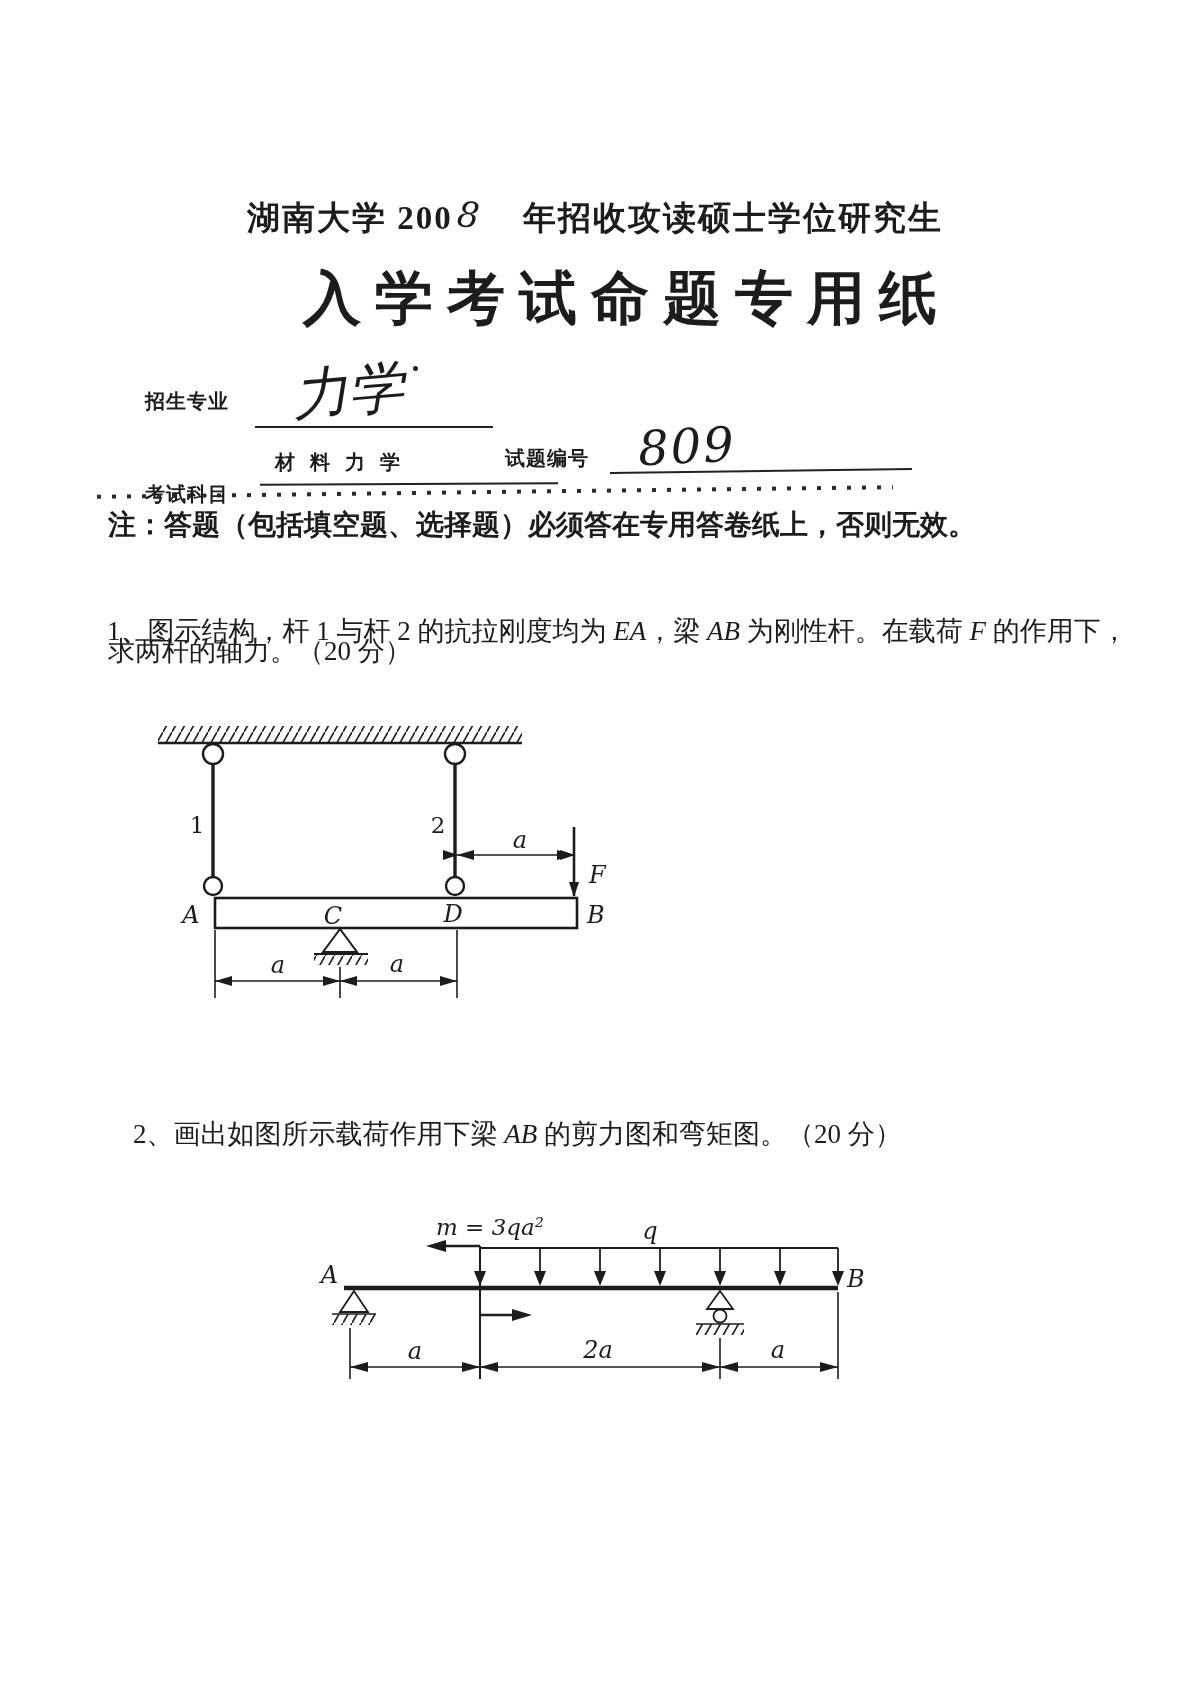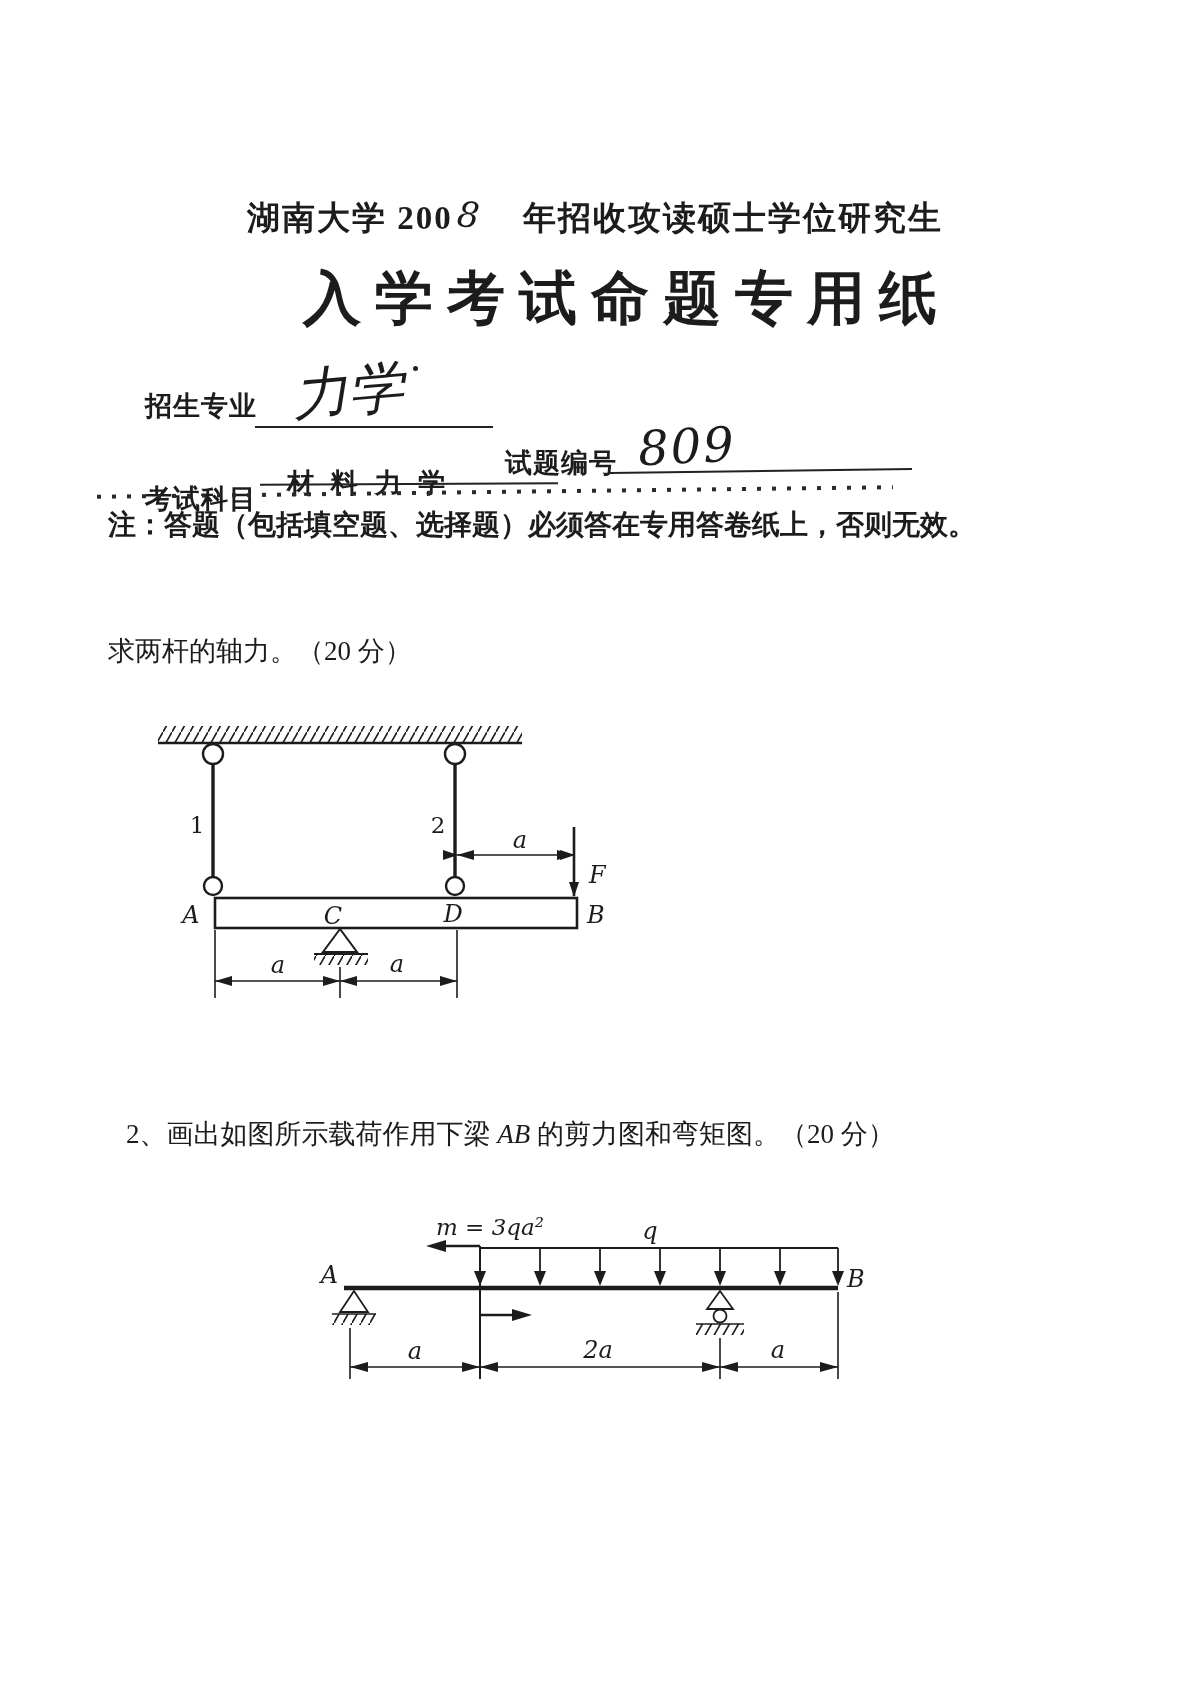--- a/index.html
+++ b/index.html
@@ -17,72 +17,75 @@
   }
   .year-digit{
     display:inline-block;font-weight:500;font-size:35px;
     transform:rotate(6deg) translateY(-2px);margin:0 42px 0 4px;
   }
   .main-title{
     top:260px;left:0;width:100%;text-align:center;
     font-size:58px;font-weight:700;letter-spacing:14px;white-space:nowrap;padding-left:32px;
   }
   .title-dot{top:366px;left:413px;width:5px;height:5px;background:#222;border-radius:50%;}
-  .form-label{font-size:27px;font-weight:600;letter-spacing:1px;white-space:nowrap;}
+  .form-label{font-size:20px;font-weight:600;letter-spacing:1px;white-space:nowrap;}
   .hand{
     font-family:"DejaVu Serif","Liberation Serif",serif;
     font-style:italic;font-weight:500;white-space:nowrap;
   }
   .hw-major{top:354px;left:292px;font-size:56px;transform:rotate(-5deg);}
   .hw-paperno{top:418px;left:638px;font-size:48px;transform:rotate(-3deg);letter-spacing:2px;}
   .uline{border-bottom:2.5px solid #222;height:0;}
   .u-major{top:426px;left:255px;width:238px;}
   .u-subject{top:483px;left:260px;width:298px;transform:rotate(-0.3deg);}
   .u-paperno{top:470px;left:610px;width:302px;transform:rotate(-0.8deg);}
   .dotted-line{
     top:490px;left:97px;width:796px;height:4px;
     background:repeating-linear-gradient(90deg,#2a2a2a 0 4px,transparent 4px 15px);
     transform:rotate(-0.7deg);
   }
   .note-line{top:506px;left:108px;font-size:28px;white-space:nowrap;font-weight:bold;}
   .q-text{font-size:27px;white-space:nowrap;}
   .q1-l1{top:613px;left:107px;}
   .q1-l2{top:633px;left:108px;}
-  .q2-l1{top:1116px;left:126px;}
+  .q2-l1{top:1116px;left:133px;}
   svg text{fill:#1c1c1c;}
   .svg-lab{font-family:"DejaVu Serif","Liberation Serif",serif;font-style:italic;font-size:24px;}
   .svg-num{font-family:"DejaVu Serif","Liberation Serif",serif;font-style:normal;font-size:23px;}
 </style>
 </head>
 <body>
 
 <div class="page">
 
   <div class="abs header-line1 cjk">
     <span>湖南大学 200</span><span class="year-digit hand">8</span><span>年招收攻读硕士学位研究生</span>
   </div>
   <div class="abs main-title cjk">入学考试命题专用纸</div>
   <div class="abs title-dot"></div>
 
   <div class="abs form-label" style="top:388px;left:145px;">招生专业</div>
   <div class="abs hand hw-major">力学</div>
   <div class="abs uline u-major"></div>
 
   <div class="abs form-label" style="top:449px;left:145px;margin-top:32px;">考试科目</div>
-  <div class="abs form-label" style="top:449px;left:287px;letter-spacing:5px;margin-top:16px;">材 料 力 学</div>
+  <div class="abs form-label" style="top:449px;left:275px;letter-spacing:5px;">材 料 力 学</div>
   <div class="abs uline u-subject"></div>
 
   <div class="abs form-label" style="top:445px;left:505px;">试题编号</div>
   <div class="abs hand hw-paperno">809</div>
   <div class="abs uline u-paperno"></div>
 
   <div class="abs dotted-line"></div>
 
   <div class="abs note-line cjk">注：答题（包括填空题、选择题）必须答在专用答卷纸上，否则无效。</div>
 
+  <div class="abs q-text q1-l1">
+    <span>1、图示结构，杆 1 与杆 2 的抗拉刚度均为 </span><span class="it">EA</span><span>，梁 </span><span class="it">AB</span><span> 为刚性杆。在载荷 </span><span class="it">F</span><span> 的作用下，</span>
+  </div>
   <div class="abs q-text q1-l2">求两杆的轴力。（20 分）</div>
 
   <svg class="abs" style="top:700px;left:100px;" width="580" height="310" viewBox="0 0 580 310">
     <defs>
       <pattern id="hatch" width="9" height="16" patternUnits="userSpaceOnUse">
         <line x1="0" y1="16" x2="9" y2="0" stroke="#1c1c1c" stroke-width="1.6"></line>
       </pattern>
       <marker id="arr" orient="auto" markerUnits="userSpaceOnUse" markerWidth="16" markerHeight="12" refX="14" refY="5">
         <path d="M0,0 L15,5 L0,10 z" fill="#1c1c1c"></path>
       </marker>

